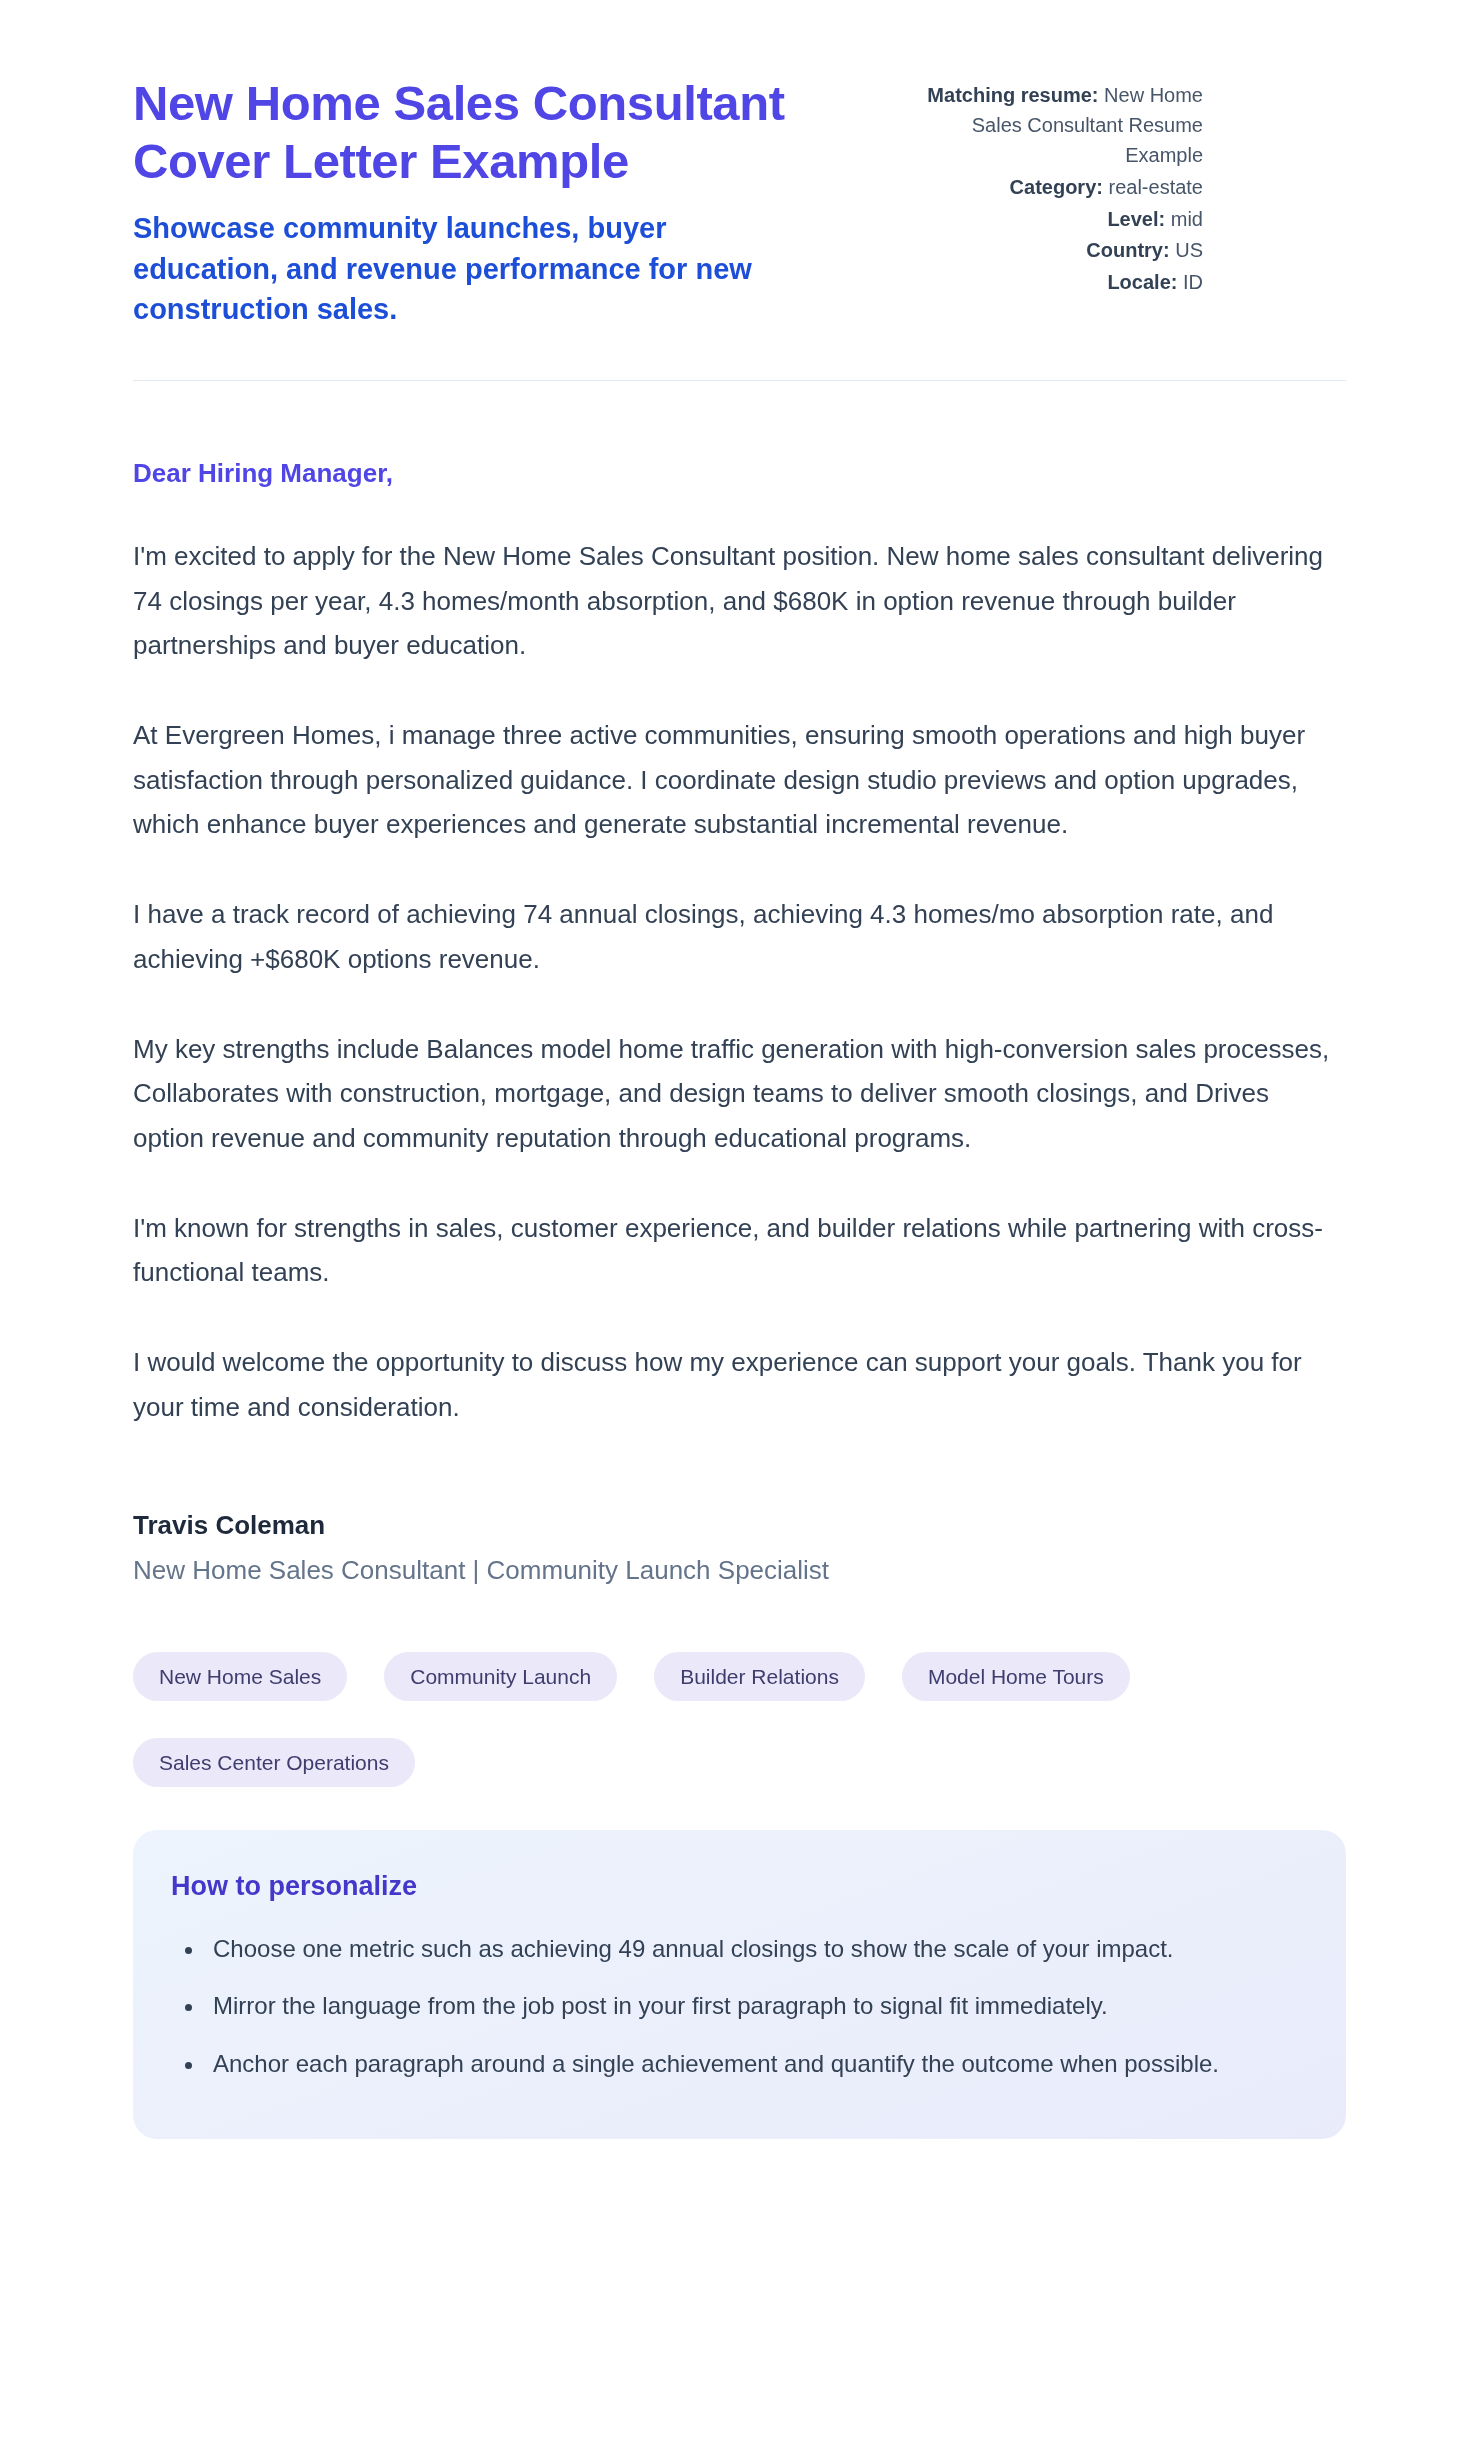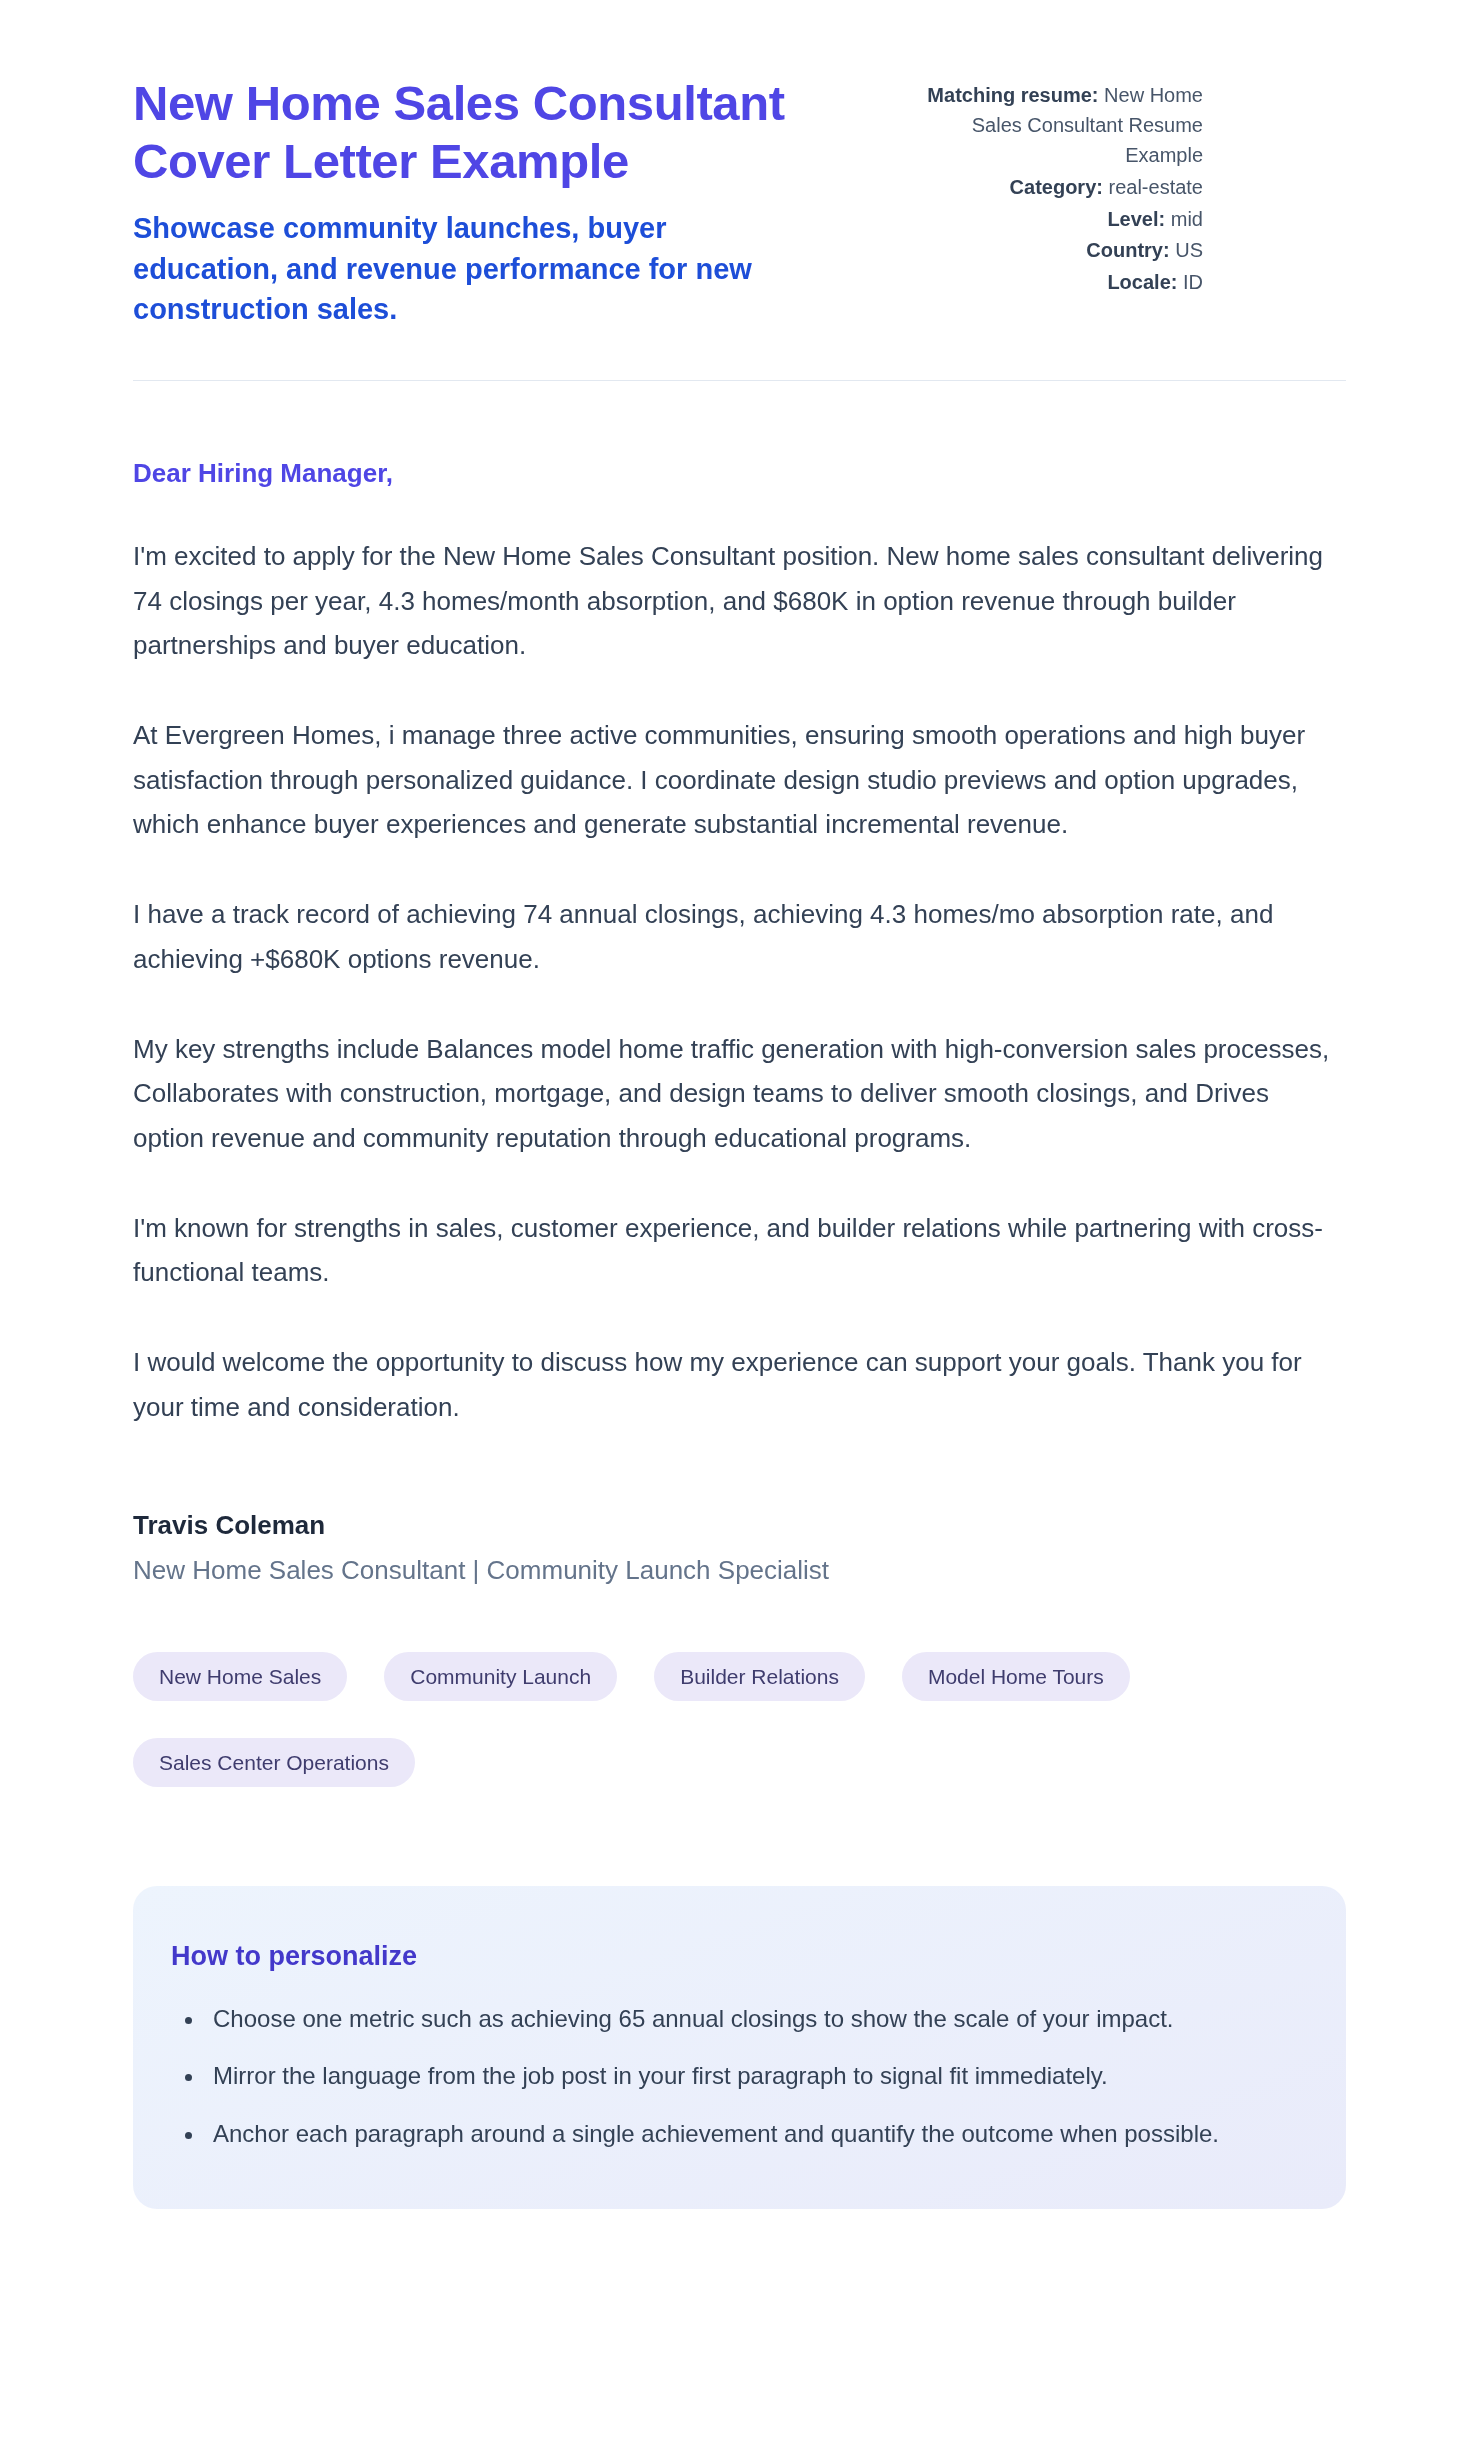--- a/index.html
+++ b/index.html
@@ -96,24 +96,24 @@
     color: #3f3c6e;
     font-size: 21px;
     line-height: 1;
     padding: 14px 26px;
     border-radius: 869px;
     white-space: nowrap;
   }
 
   
   .callout {
-    margin-top: 99px;
+    margin-top: 43px;
     border-radius: 24px;
     background: linear-gradient(160deg, #edf4fd 0%, #e9ebfa 100%);
-    padding: 55px 49px 38px 38px;
+    padding: 41px 49px 38px 38px;
   }
   .callout-title {
     font-size: 27px;
     font-weight: 700;
     color: #4338ca;
     margin-bottom: 26px;
   }
   .callout-list {
     list-style: disc;
     padding-left: 35px;
@@ -185,21 +185,21 @@
 
       <span class="tag">Model Home Tours</span>
 
       <span class="tag">Sales Center Operations</span>
     </div>
 
   <section class="callout">
     <h2 class="callout-title">How to personalize</h2>
     <ul class="callout-list">
 
-        <li>Choose one metric such as achieving 65 annual closings to show the scale of your impact.</li>
+        <li>Choose one metric such as achieving 49 annual closings to show the scale of your impact.</li>
 
         <li>Mirror the language from the job post in your first paragraph to signal fit immediately.</li>
 
         <li>Anchor each paragraph around a single achievement and quantify the outcome when possible.</li>
       </ul>
   </section>
 
 </main>
 
 

